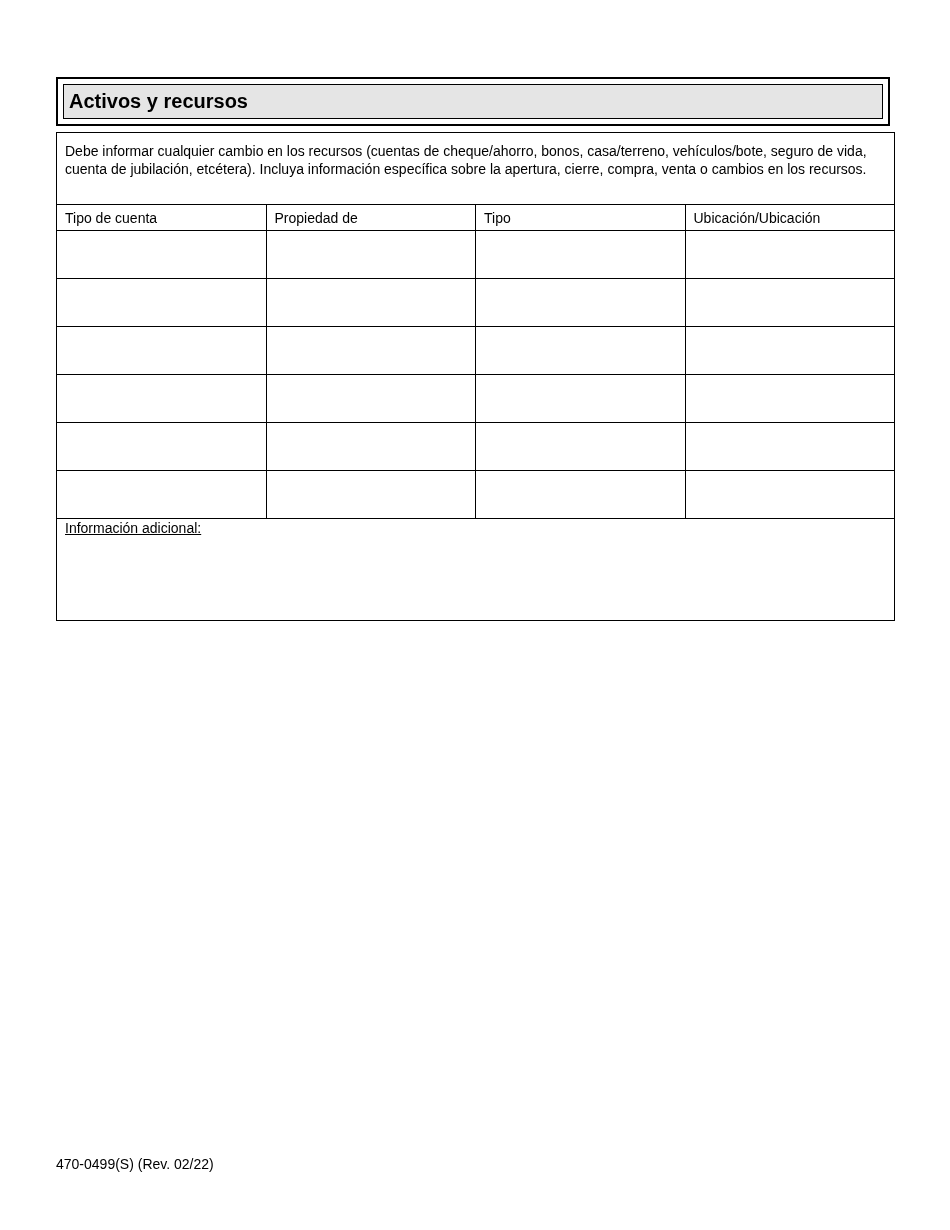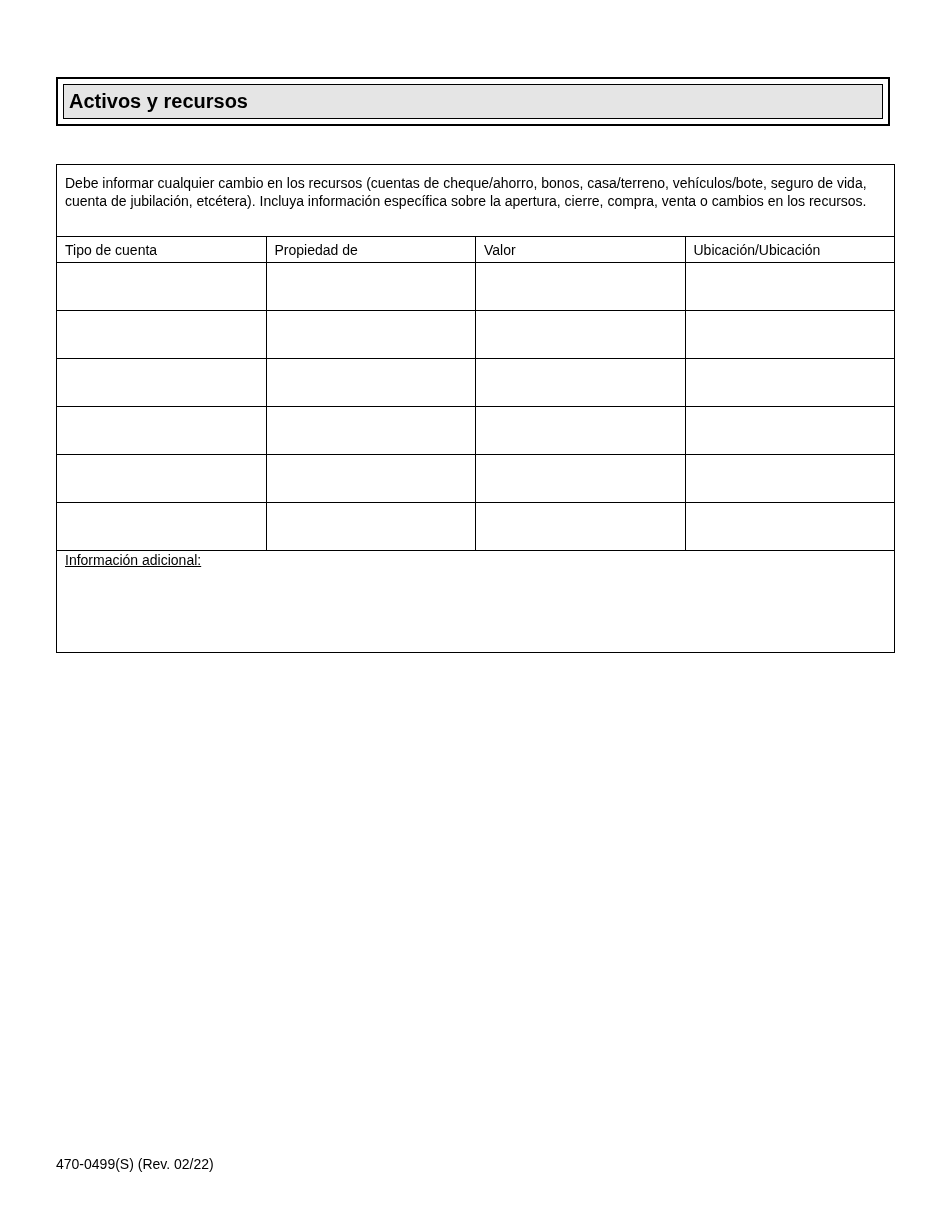--- a/index.html
+++ b/index.html
@@ -13,21 +13,20 @@
     width: 100%; height: 100%; box-sizing: border-box;
     border: 1px solid #000; background: #e5e5e5;
     display: flex; align-items: center; padding-left: 5px;
   }
   .header-title { font-weight: bold; font-size: 20px; }
 
   .form-table {
     position: absolute; left: 56px; top: 132px; width: 839px;
     border-collapse: collapse; table-layout: fixed;
     font-size: 14px;
-    margin-top: 32px;
   }
   .form-table td { border: 1px solid #000; padding: 0 8px; vertical-align: top; }
   .intro-cell { height: 72px; padding-top: 9px !important; line-height: 18px; box-sizing: border-box; }
   .header-row td { height: 25px; vertical-align: middle; }
   .data-row td { height: 47px; }
   .additional-cell { height: 100px; padding-top: 1px !important; text-decoration: underline; }
   .footer { position: absolute; left: 56px; top: 1156px; font-size: 14px; }
 </style>
 </head>
 <body>
@@ -39,21 +38,21 @@
 </div>
 
 <table class="form-table">
   <tbody>
       <tr>
     <td colspan="4" class="intro-cell">Debe informar cualquier cambio en los recursos (cuentas de cheque/ahorro, bonos, casa/terreno, vehículos/bote, seguro de vida, cuenta de jubilación, etcétera). Incluya información específica sobre la apertura, cierre, compra, venta o cambios en los recursos.</td>
   </tr>
   <tr class="header-row">
     <td>Tipo de cuenta</td>
     <td>Propiedad de</td>
-    <td>Valor</td>
+    <td>Tipo</td>
     <td>Ubicación/Ubicación</td>
   </tr>
   <tr class="data-row">
     <td></td>
     <td></td>
     <td></td>
     <td></td>
   </tr>
   <tr class="data-row">
     <td></td>

